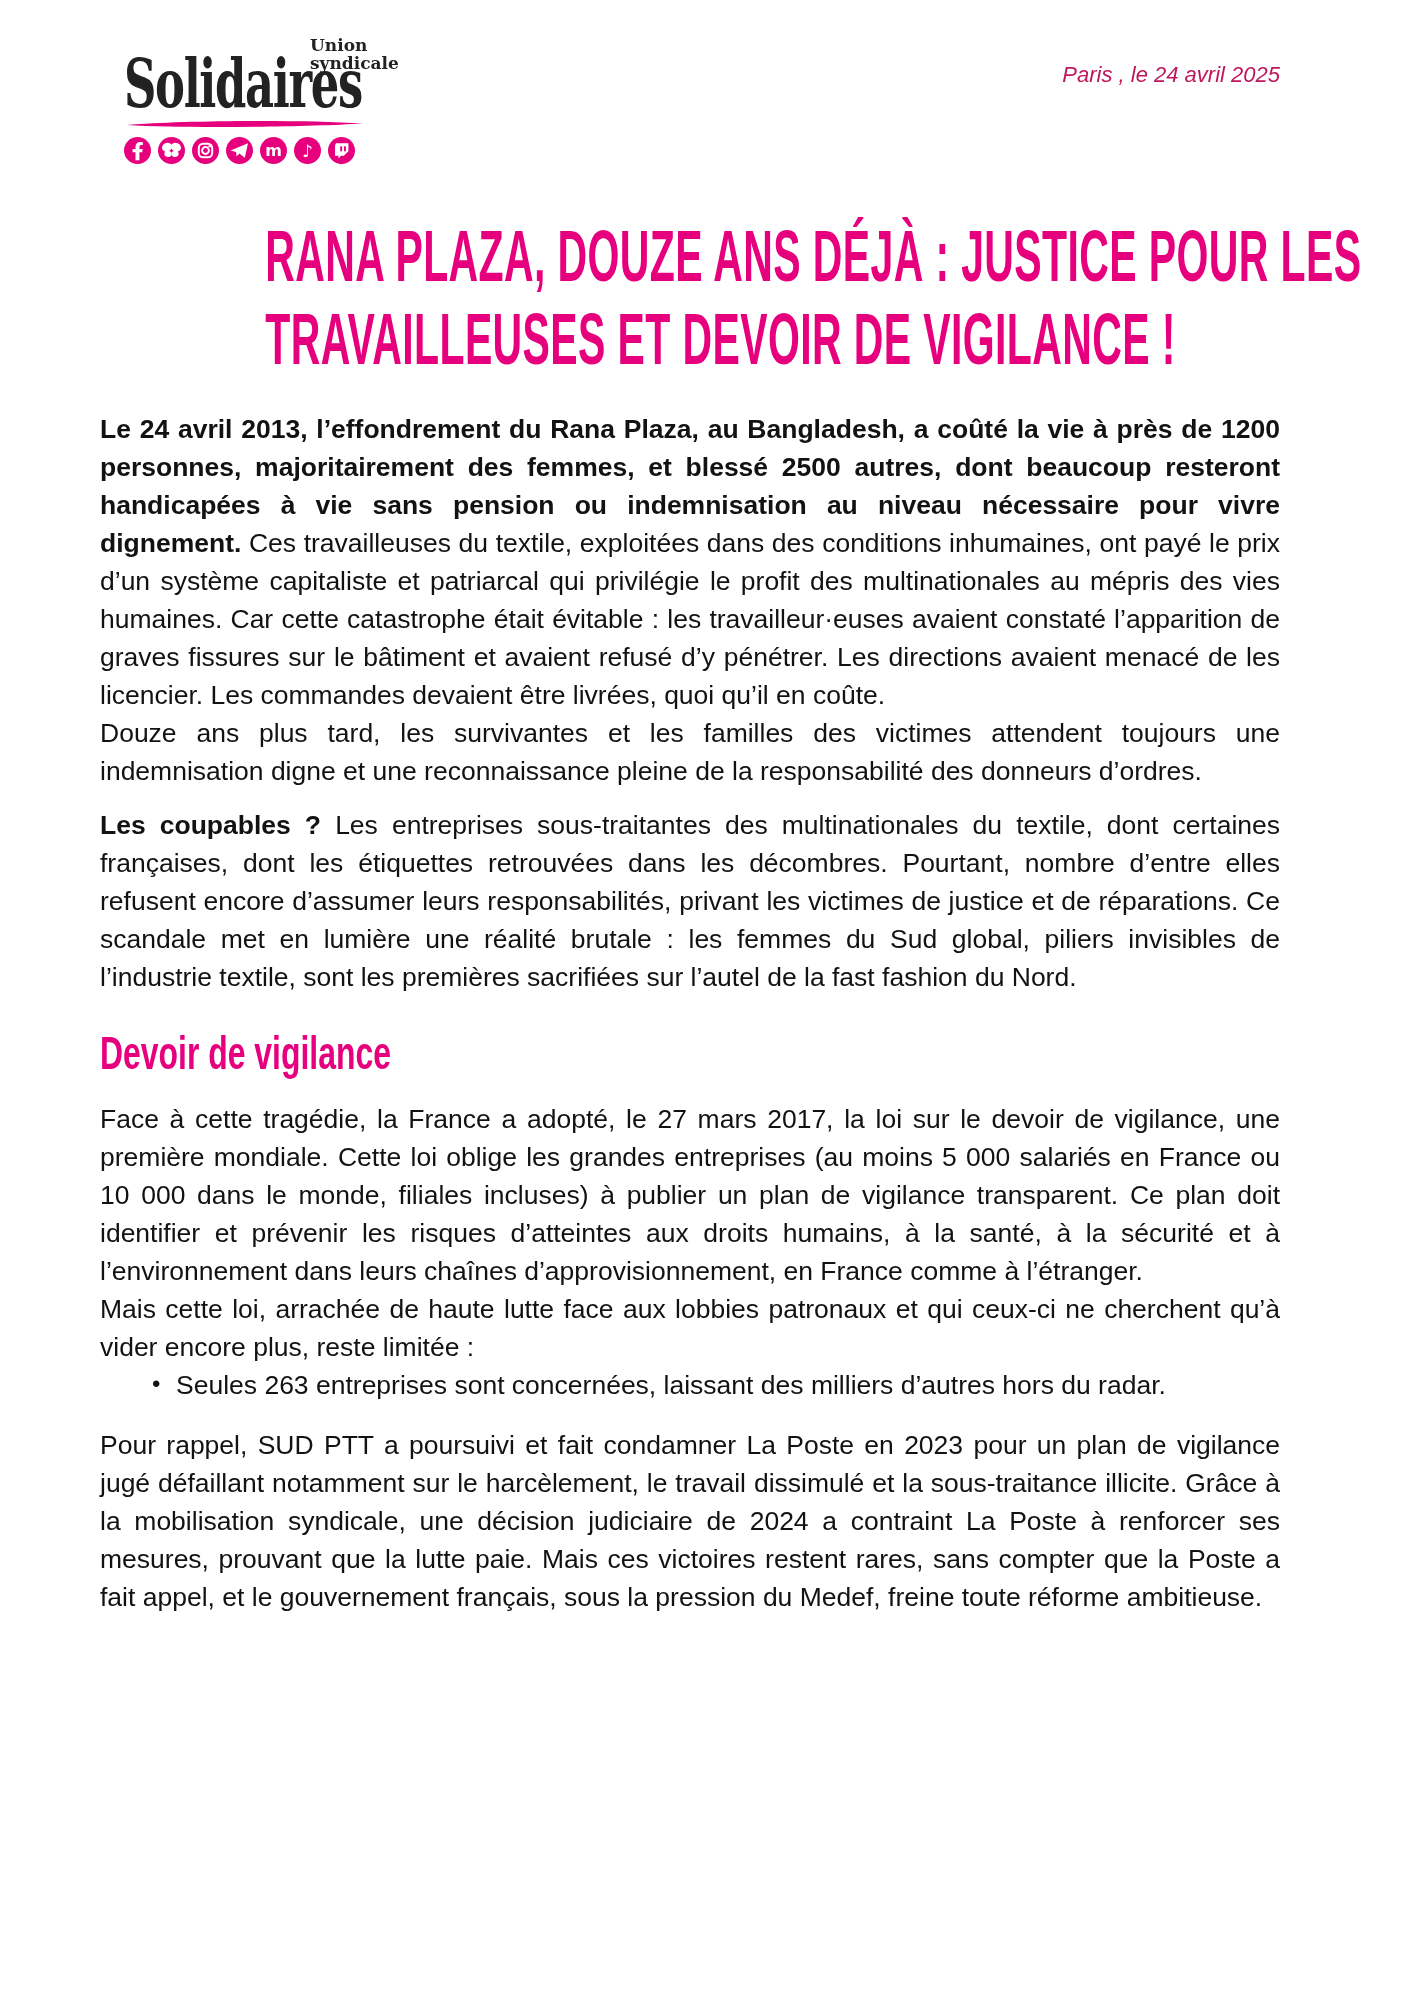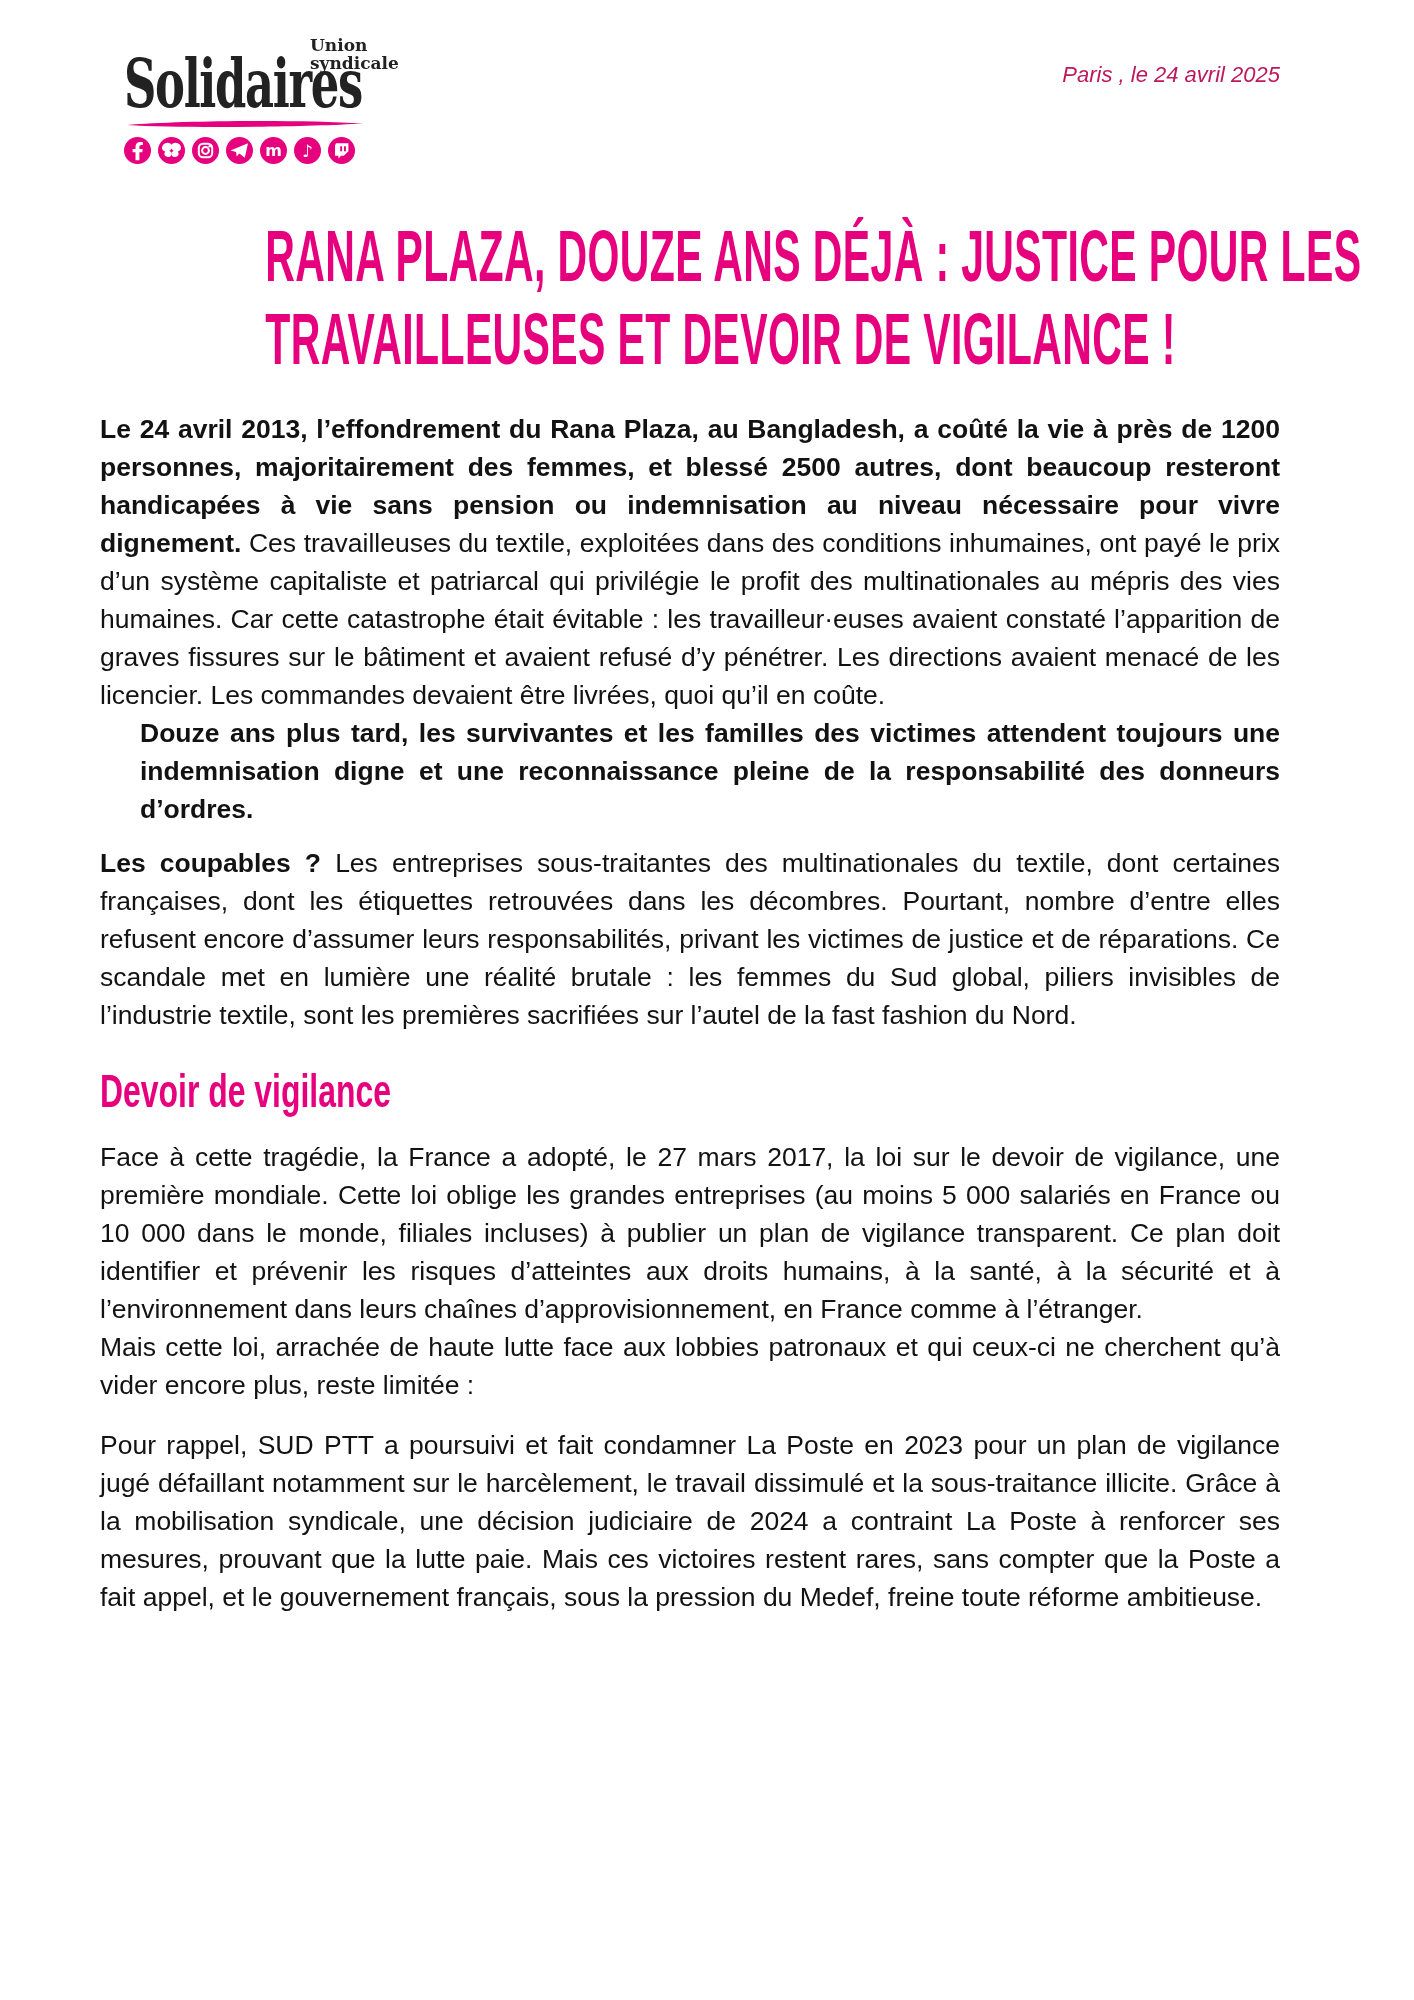--- a/index.html
+++ b/index.html
@@ -40,21 +40,21 @@
   h1.doc-title{
     margin:0;text-align:center;color:#e6007e;
     font-weight:bold;font-size:57px;line-height:66px;letter-spacing:0.5px;
     transform:scale(0.72,1.26);transform-origin:50% 0;white-space:nowrap;
   }
   
   .para{
     font-size:26.5px;line-height:38px;text-align:justify;
     margin:0;color:#121212;
   }
-  .para.bold{font-weight:bold;margin-left:40px;}
+  .para.bold{font-weight:normal;}
   .lead{margin-top:28px;}
   .gap-top{margin-top:16px;}
   h2.subhead{
     margin:30px 0 30px 0;color:#e6007e;
     font-weight:bold;font-size:38px;line-height:44px;
     transform:scale(0.84,1.24);transform-origin:left top;white-space:nowrap;
   }
   ul.limits{list-style:none;margin:0;padding:0 0 0 50px;}
   ul.limits li{
     position:relative;padding-left:26px;
@@ -140,17 +140,18 @@
 
   <p class="para gap-top"><strong>Les coupables ?</strong><span> Les entreprises sous-traitantes des multinationales du textile, dont certaines françaises, dont les étiquettes retrouvées dans les décombres. Pourtant, nombre d’entre elles refusent encore d’assumer leurs responsabilités, privant les victimes de justice et de réparations. Ce scandale met en lumière une réalité brutale : les femmes du Sud global, piliers invisibles de l’industrie textile, sont les premières sacrifiées sur l’autel de la fast fashion du Nord.</span></p>
 
   <h2 class="subhead">Devoir de vigilance</h2>
 
   <p class="para">Face à cette tragédie, la France a adopté, le 27 mars 2017, la loi sur le devoir de vigilance, une première mondiale. Cette loi oblige les grandes entreprises (au moins 5 000 salariés en France ou 10 000 dans le monde, filiales incluses) à publier un plan de vigilance transparent. Ce plan doit identifier et prévenir les risques d’atteintes aux droits humains, à la santé, à la sécurité et à l’environnement dans leurs chaînes d’approvisionnement, en France comme à l’étranger.</p>
 
   <p class="para">Mais cette loi, arrachée de haute lutte face aux lobbies patronaux et qui ceux-ci ne cherchent qu’à vider encore plus, reste limitée :</p>
 
   <ul class="limits">
+    <li>Seules 263 entreprises sont concernées, laissant des milliers d’autres hors du radar.</li>
   </ul>
 
   <p class="para last">Pour rappel, SUD PTT a poursuivi et fait condamner La Poste en 2023 pour un plan de vigilance jugé défaillant notamment sur le harcèlement, le travail dissimulé et la sous-traitance illicite. Grâce à la mobilisation syndicale, une décision judiciaire de 2024 a contraint La Poste à renforcer ses mesures, prouvant que la lutte paie. Mais ces victoires restent rares, sans compter que la Poste a fait appel, et le gouvernement français, sous la pression du Medef, freine toute réforme ambitieuse.</p>
 
 </div>
 
 </body></html>

